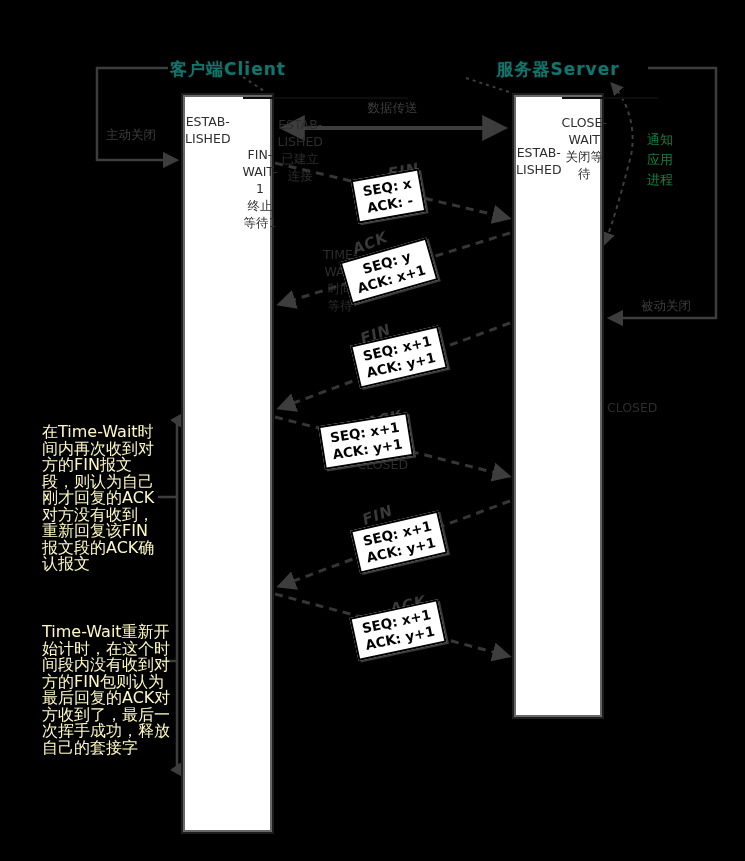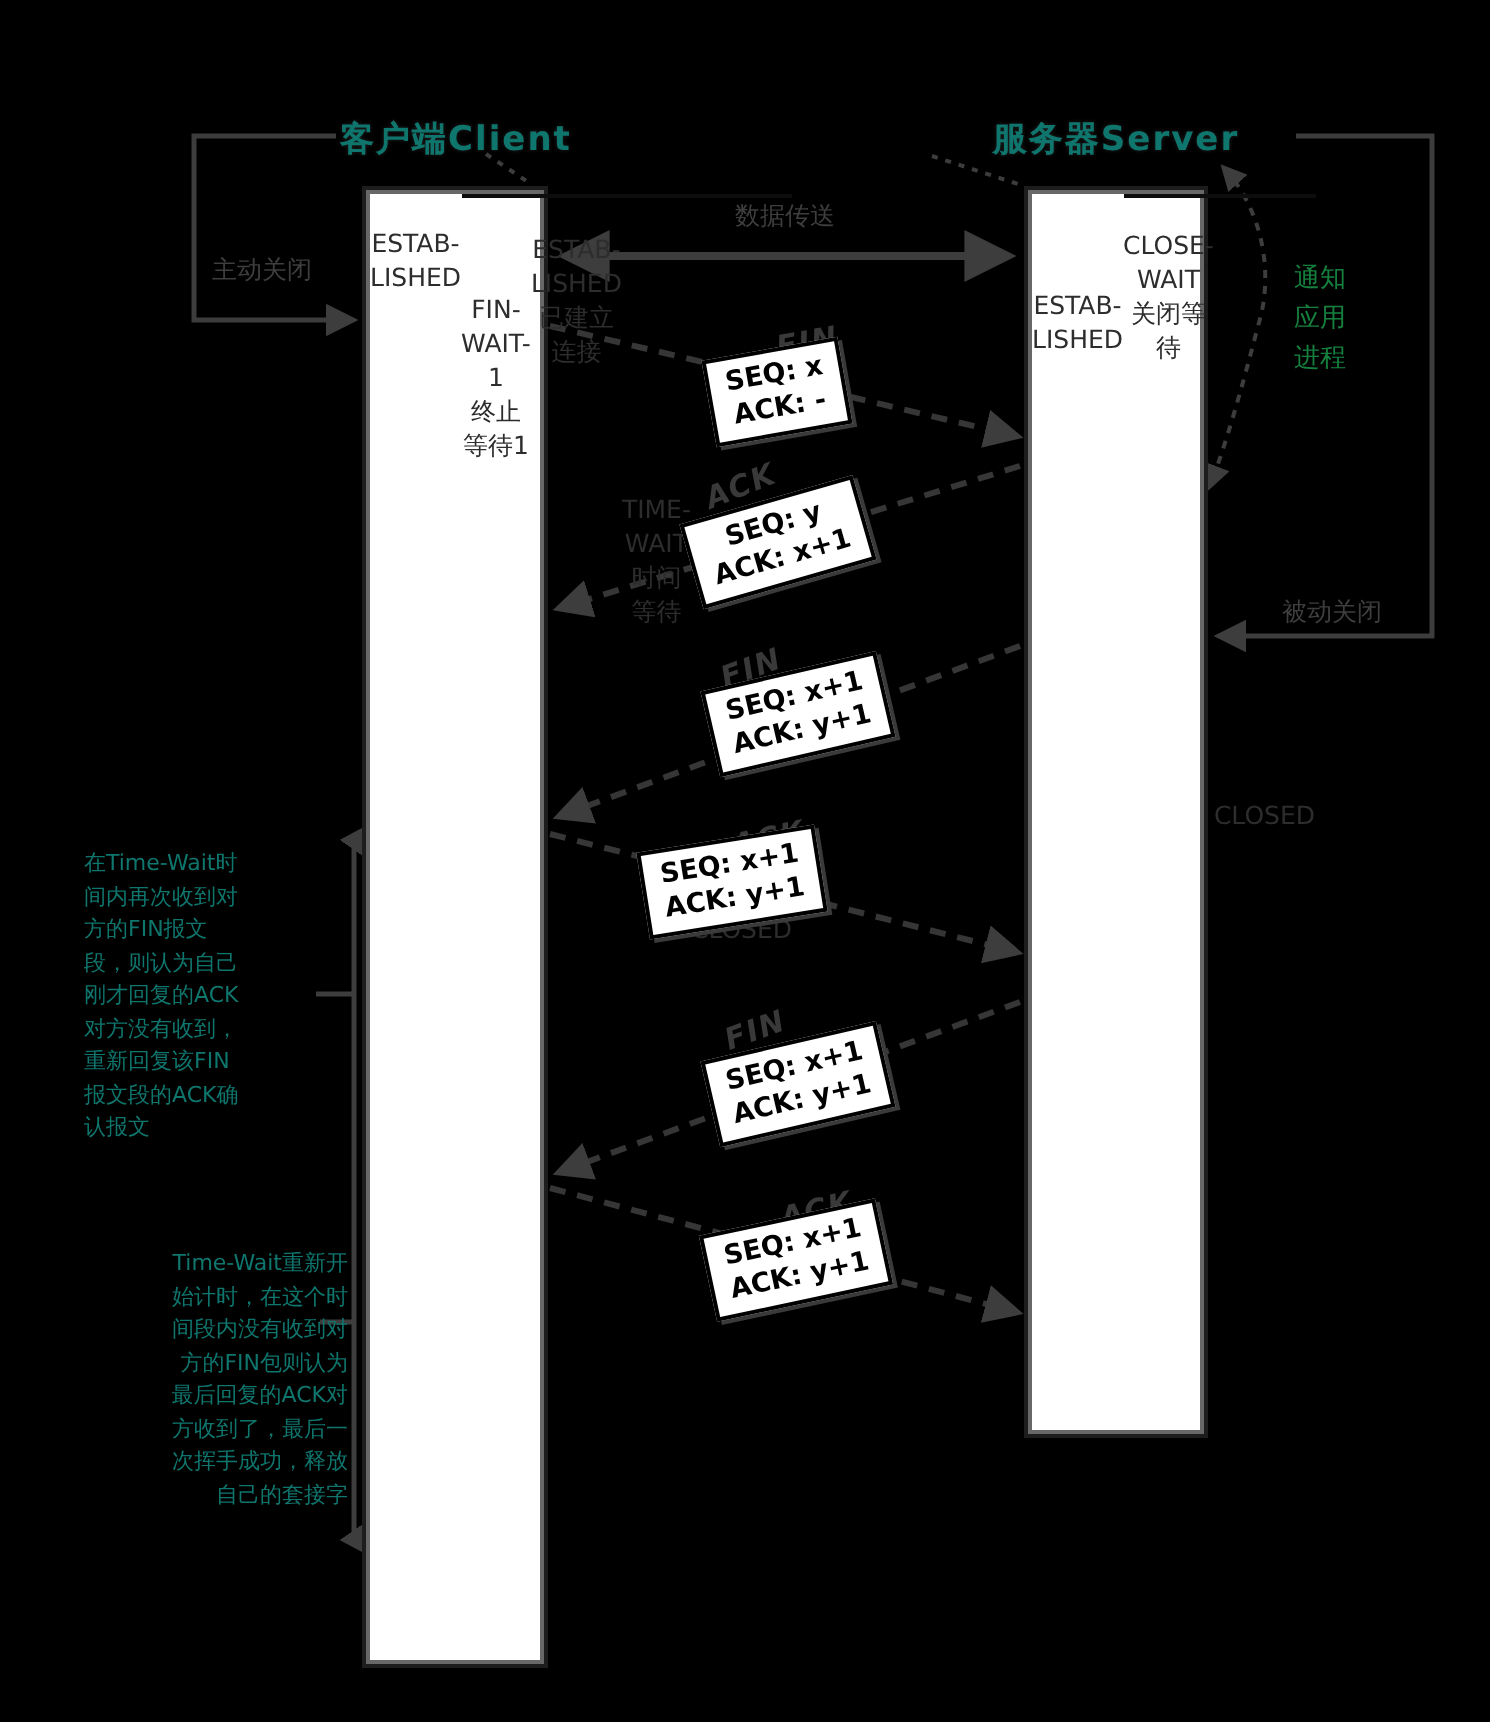--- a/index.html
+++ b/index.html
@@ -17,21 +17,21 @@
     color:#2d2d2d;font-size:12.5px;line-height:17px;white-space:pre-line;box-sizing:border-box;
   }
   .state + .state{border-top:2px solid #0d0d0d;}
   
   .title{
     position:absolute;color:#0f766e;font-size:17px;font-weight:bold;
     text-align:center;letter-spacing:1px;text-shadow:0 0 2px #222;
   }
   .gray-label{position:absolute;color:#3e3e3e;font-size:12.5px;}
   .note{
-    position:absolute;color:#0f766e;font-size:11px;line-height:16.5px;
+    position:absolute;color:#fef9c3;font-size:16px;line-height:16.5px;
     white-space:pre-line;
   }
   .brace-text{
     position:absolute;color:#15803d;font-size:13px;line-height:20px;
     text-align:center;white-space:pre-line;
   }
   
   .flag{
     position:absolute;color:#393939;font-size:15px;font-weight:bold;font-style:italic;
     letter-spacing:1px;
@@ -78,21 +78,21 @@
     <line x1="158" y1="497" x2="177" y2="497" stroke="#3d3d3d" stroke-width="2.5"></line>
     <line x1="160" y1="661" x2="177" y2="661" stroke="#3d3d3d" stroke-width="2.5"></line>
   </svg>
 
   <div class="title" style="left:148px;top:58px;width:160px;">客户端Client</div>
   <div class="title" style="left:478px;top:58px;width:160px;">服务器Server</div>
 
   <div class="column" style="left:183px;top:95px;width:89px;height:737px;">
     <div class="state" style="height:65px;">ESTAB-
 LISHED</div>
-    <div class="state" style="height:180px;">FIN-WAIT-
+    <div class="state" style="height:180px;margin-left:12px;">FIN-WAIT-
 1
 终止等待1</div>
     <div class="state" style="height:103px;">ESTAB-
 LISHED
 已建立连接</div>
     <div class="state" style="height:363px;">TIME-
 WAIT
 时间等待</div>
     <div class="state" style="flex:1;">CLOSED</div>
   </div>
@@ -135,21 +135,21 @@
 
   <div class="note" style="left:42px;top:424px;width:126px;">在Time-Wait时
 间内再次收到对
 方的FIN报文
 段，则认为自己
 刚才回复的ACK
 对方没有收到，
 重新回复该FIN
 报文段的ACK确
 认报文</div>
-  <div class="note" style="left:42px;top:624px;width:132px;text-align:right;">Time-Wait重新开
+  <div class="note" style="left:42px;top:624px;width:132px;">Time-Wait重新开
 始计时，在这个时
 间段内没有收到对
 方的FIN包则认为
 最后回复的ACK对
 方收到了，最后一
 次挥手成功，释放
 自己的套接字</div>
 
 </div>
 

